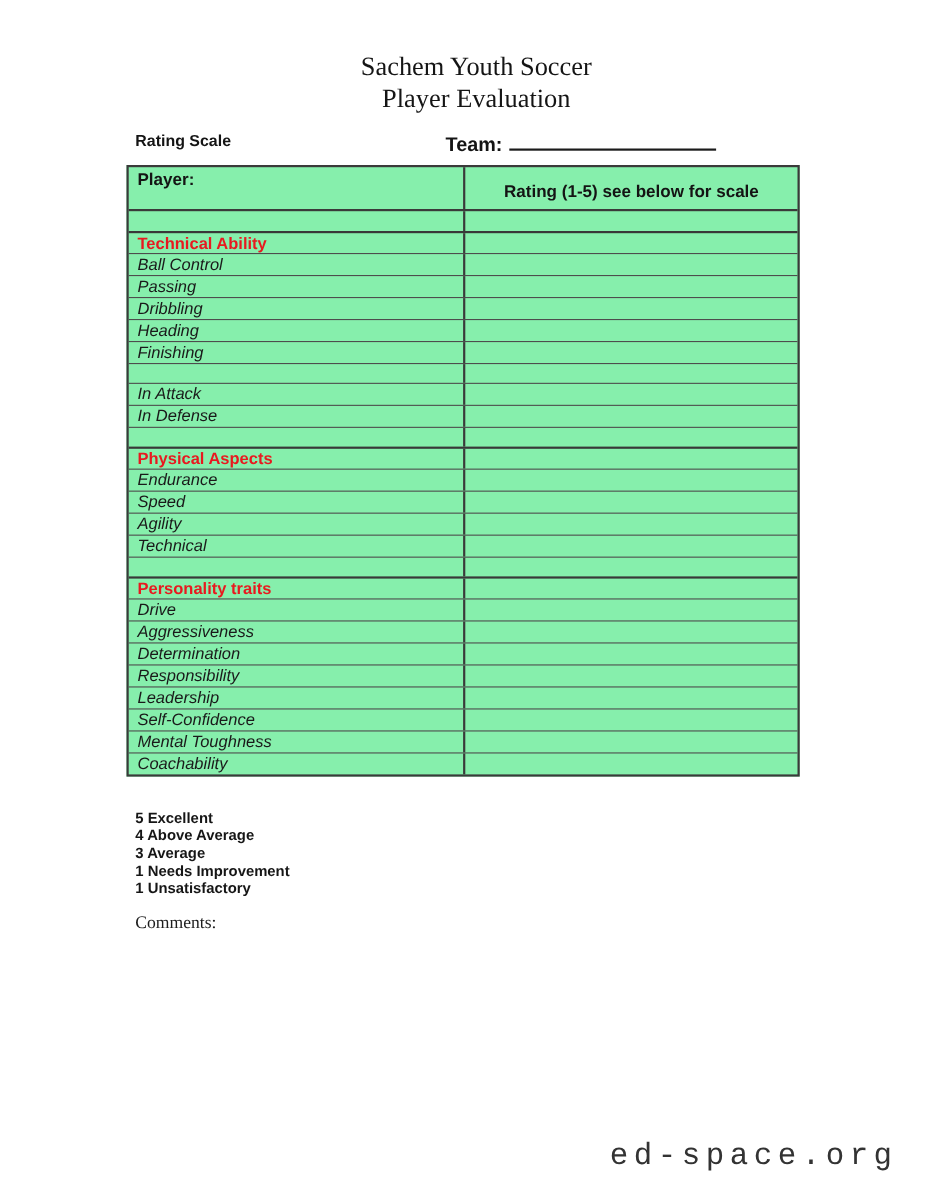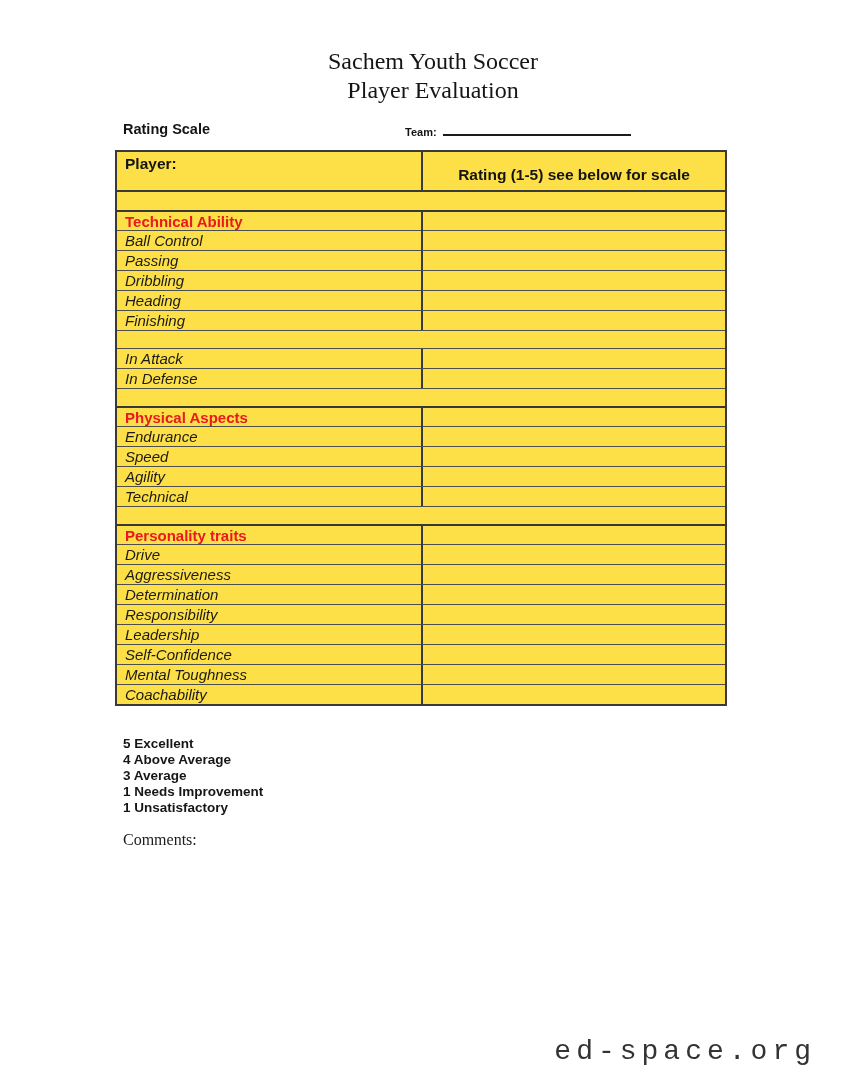--- a/index.html
+++ b/index.html
@@ -33,42 +33,42 @@
     position: absolute;
     top: 121px;
     left: 123px;
     font-size: 14.5px;
     font-weight: bold;
   }
   .team-block {
     position: absolute;
     top: 121px;
     left: 405px;
-    font-size: 11px;
+    font-size: 18px;
     font-weight: bold;
     white-space: nowrap;
   }
   .team-line {
     display: inline-block;
     width: 188px;
     height: 13px;
     border-bottom: 2px solid #1b1b1b;
     margin-left: 6px;
     vertical-align: baseline;
   }
 
   
   .eval-table {
     position: absolute;
     left: 115px;
     top: 150px;
     width: 612px;
     box-sizing: border-box;
     border: 2px solid var(--border, #3a3a3a);
-    background: #fde047;
+    background: #86efac;
   }
   .thead {
     display: flex;
     height: 40px;
     box-sizing: border-box;
     border-bottom: 2px solid var(--border, #3a3a3a);
   }
   .c-label {
     width: 306px;
     box-sizing: border-box;
@@ -96,21 +96,20 @@
     padding-top: 7px;
     box-sizing: border-box;
   }
   .trow {
     display: flex;
     height: 20px;
     box-sizing: border-box;
     border-top: 1px solid #4d4d4d;
     font-size: 15px;
     line-height: 19px;
-    align-items: center;
   }
   .trow.first { border-top: none; }
   .trow.spacer { height: 18px; }
   .trow.section { border-top: 2px solid #383838; }
   .trow.section .row-label {
     color: var(--accent, #e8191f);
     font-weight: bold;
     font-style: normal;
   }
   .trow.item .row-label {

